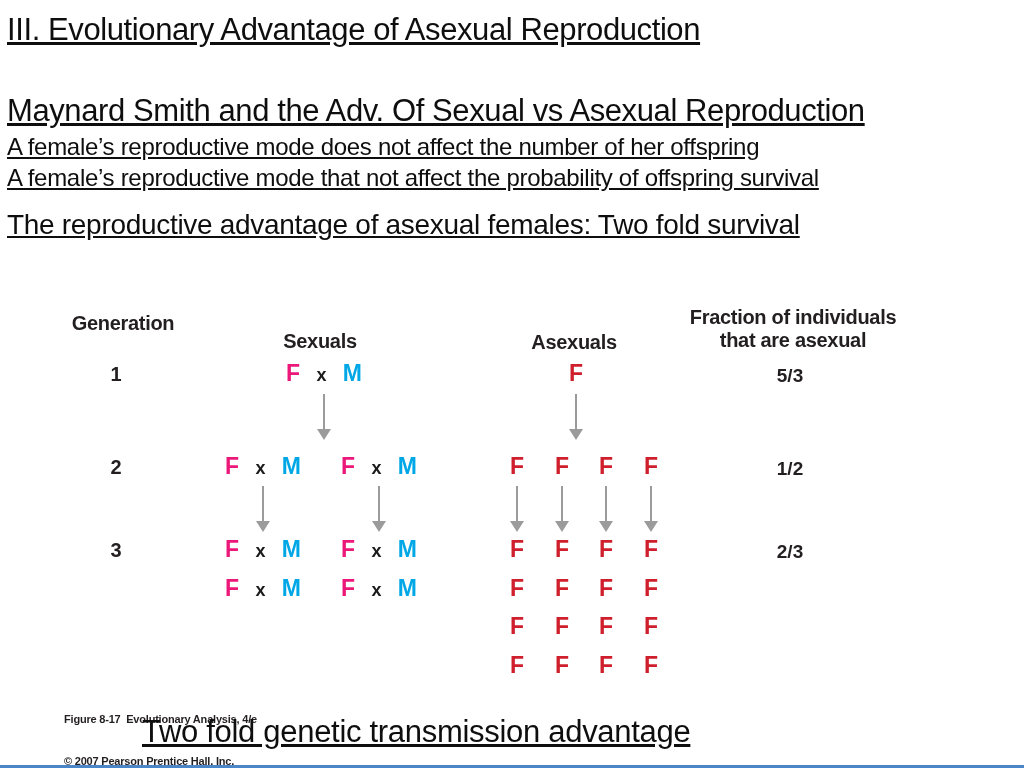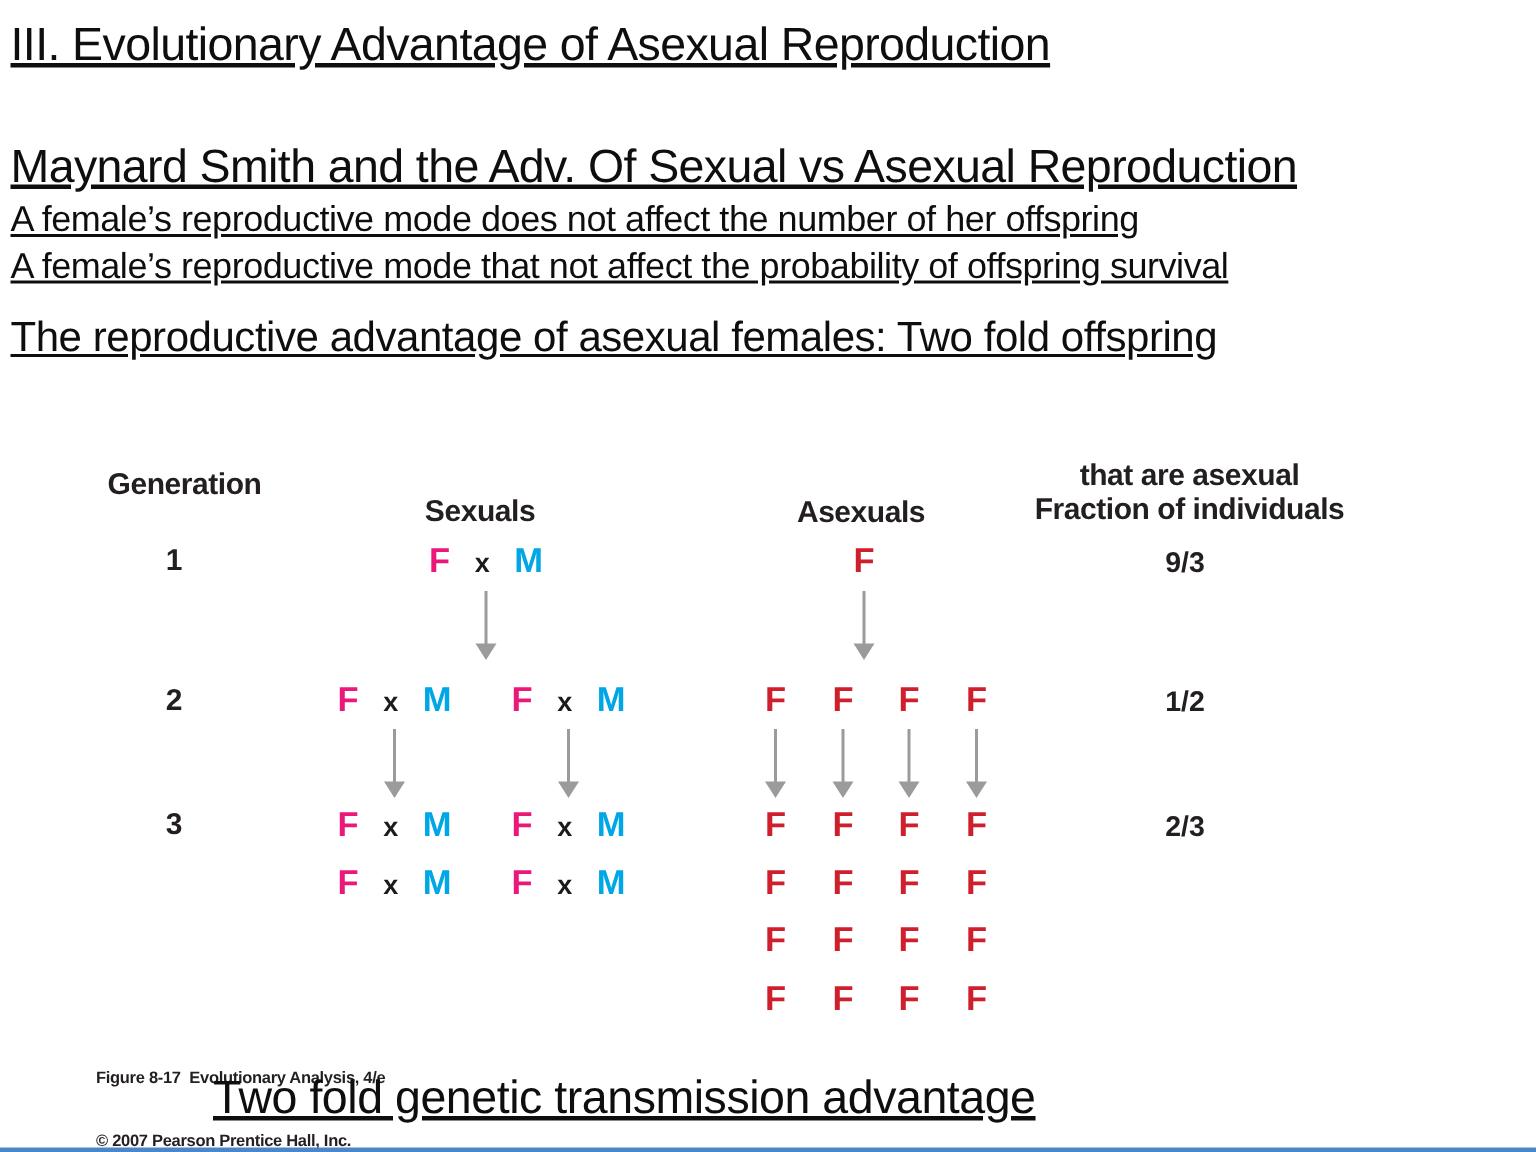--- a/index.html
+++ b/index.html
@@ -45,42 +45,42 @@
 
   .accent { position:absolute; left:0; bottom:0; width:100%; height:3px; background:var(--accent); }
 </style>
 </head>
 <body>
 
 <div class="abs title">III. Evolutionary Advantage of Asexual Reproduction</div>
 <div class="abs h2">Maynard Smith and the Adv. Of Sexual vs Asexual Reproduction</div>
 <div class="abs pt p1">A female’s reproductive mode does not affect the number of her offspring</div>
 <div class="abs pt p2">A female’s reproductive mode that not affect the probability of offspring survival</div>
-<div class="abs adv">The reproductive advantage of asexual females: Two fold offspring</div>
+<div class="abs adv">The reproductive advantage of asexual females: Two fold survival</div>
 
 <div id="diagram">
   <div class="fh" style="left:123px; top:312px">Generation</div>
   <div class="fh" style="left:320px; top:330px">Sexuals</div>
   <div class="fh" style="left:574px; top:331px">Asexuals</div>
   <div class="fh fraction-h" style="left:793px; top:306px">
+    <div>Fraction of individuals</div>
     <div>that are asexual</div>
-    <div>Fraction of individuals</div>
   </div>
   <div class="caption">
     <div>Figure 8-17  Evolutionary Analysis, 4/e</div>
     <div>© 2007 Pearson Prentice Hall, Inc.</div>
   </div>
 <div class="gl" style="left: 116px; top: 364px;">1</div>
     <div class="pair" style="left: 286px; top: 362px;">
       <span class="sym f">F</span>
       <span class="sym x">x</span>
       <span class="sym m">M</span>
     </div>
     <div class="af" style="left: 576px; top: 362px;">F</div>
-    <div class="frac" style="left: 790px; top: 365px;">9/3</div>
+    <div class="frac" style="left: 790px; top: 365px;">5/3</div>
     <div class="arrow" style="left: 316px; top: 394px;">
       <i class="shaft"></i>
       <i class="head"></i>
     </div>
     <div class="arrow" style="left: 568px; top: 394px;">
       <i class="shaft"></i>
       <i class="head"></i>
     </div>
     <div class="gl" style="left: 116px; top: 457px;">2</div>
     <div class="pair" style="left: 225px; top: 455px;">

